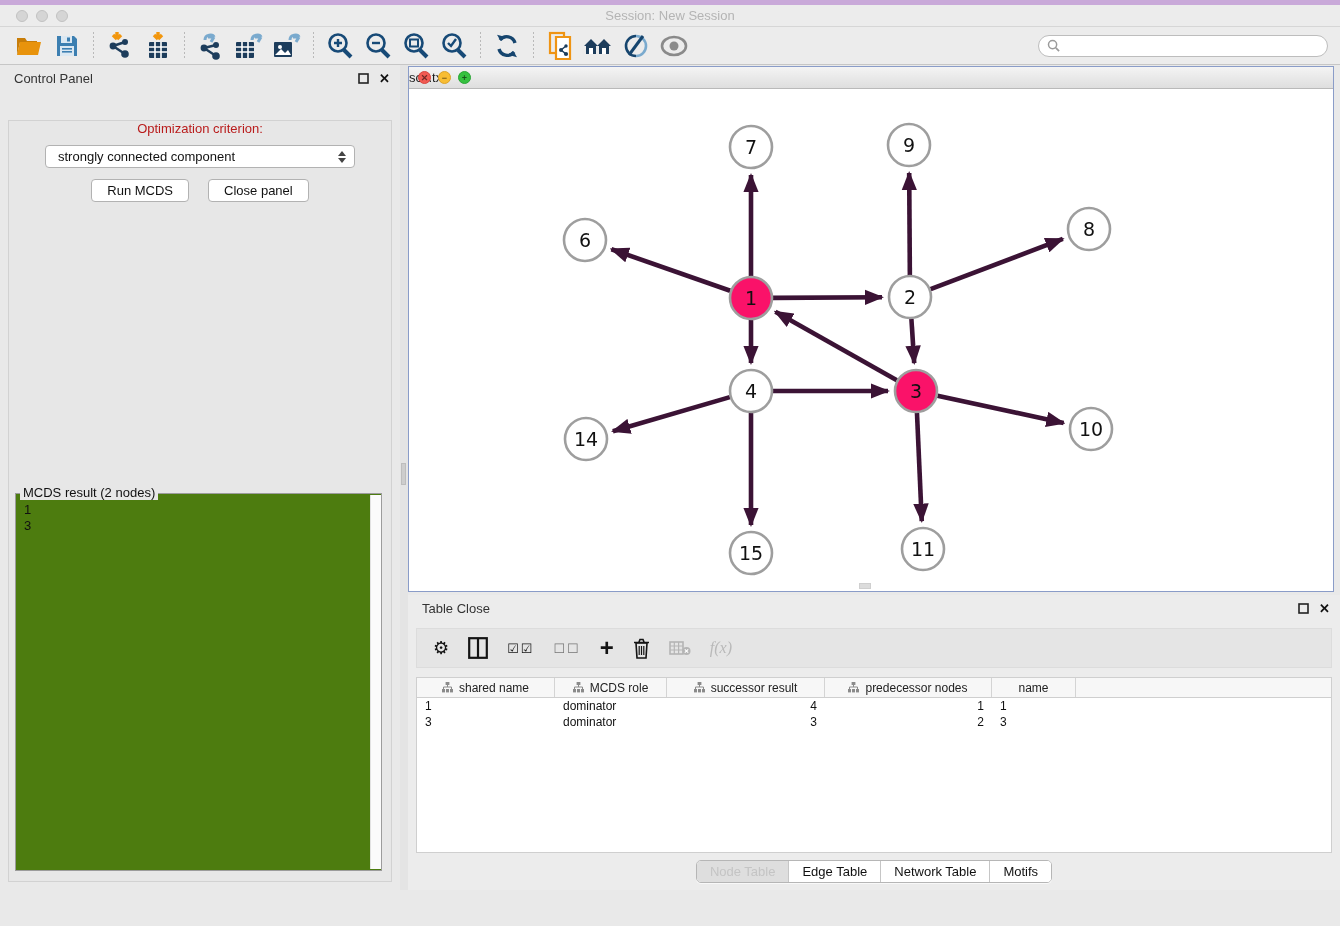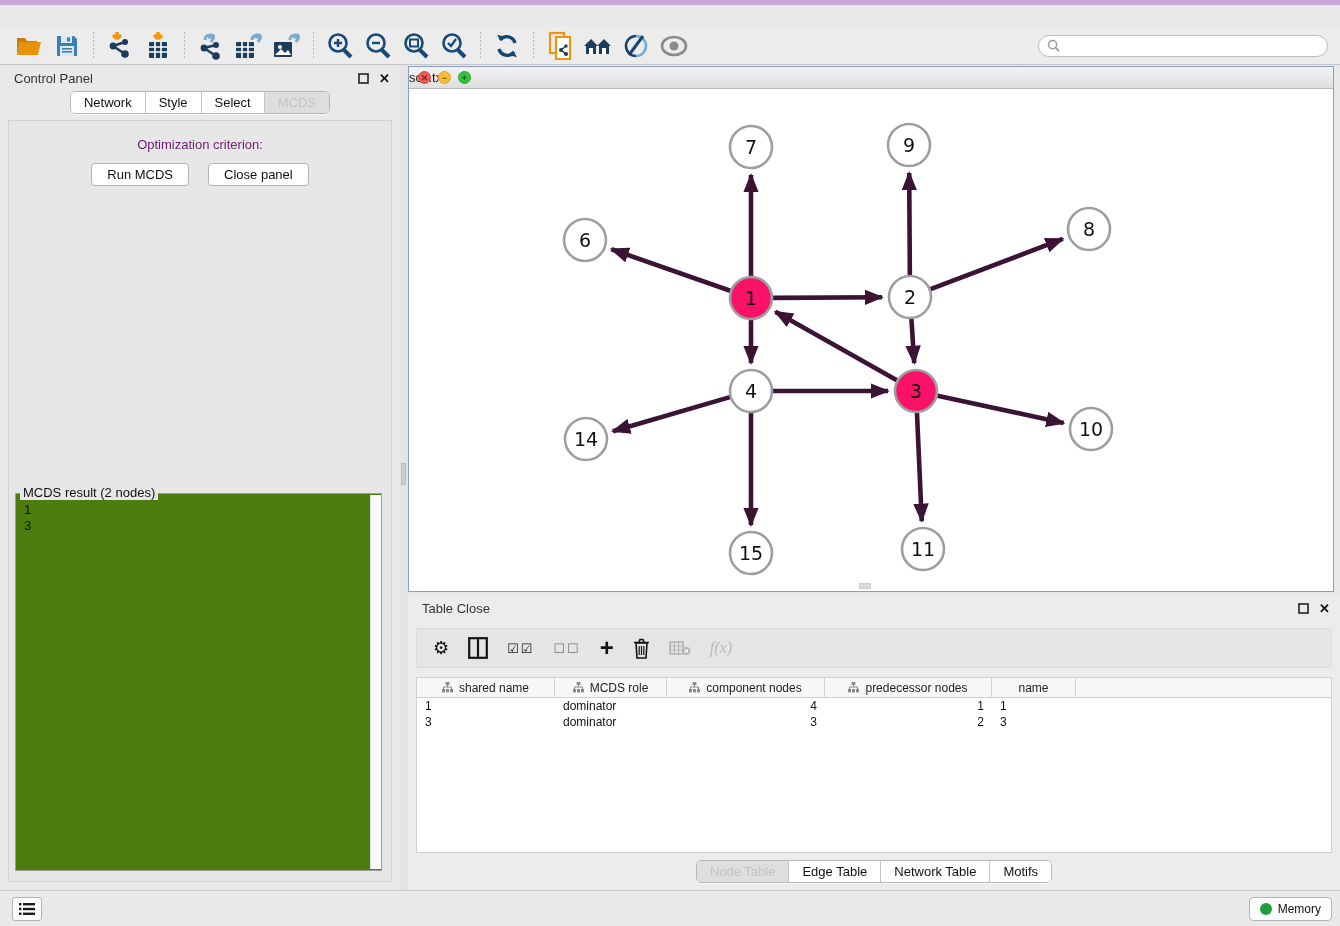--- a/index.html
+++ b/index.html
@@ -28,21 +28,21 @@
   .mini-ico { margin-left:10px; color:#222; cursor:default; display:flex; align-items:center; }
   .close-x { font-size:13px; font-weight:bold; color:#111; }
 
   .seg-tabs { display:flex; justify-content:center; }
   .seg-group { display:inline-flex; border:1px solid #b6b6b6; border-radius:5px; overflow:hidden; background:#fff; box-shadow:0 1px 0 rgba(255,255,255,.7); }
   .seg { padding:3px 13px; font-size:13px; color:#111; background:#fff; border-right:1px solid #c6c6c6; white-space:nowrap; }
   .seg:last-child { border-right:0; }
   .seg.selected { background:#dedede; color:#c4c4c4; }
 
   .mcds-panel { position:absolute; left:8px; right:8px; top:55px; bottom:8px; background:#e7e7e7; border:1px solid #d2d2d2; }
-  .opt-label { text-align:center; margin-top:16px; font-size:13px; color:#701a75; }
+  .opt-label { text-align:center; font-size:13px; color:#b91c1c; }
   .criterion { margin:9px auto 0 auto; width:310px; height:23px; background:#fff; border:1px solid #b2b2b2; border-radius:4px; display:flex; align-items:center; padding:0 8px 0 12px; font-size:13px; color:#111; }
   .criterion .flex { flex:1; }
   .updown { display:flex; flex-direction:column; gap:2px; }
   .updown i { width:0; height:0; border-left:4px solid transparent; border-right:4px solid transparent; }
   .updown .up { border-bottom:5px solid #444; }
   .updown .dn { border-top:5px solid #444; }
   .btn-row { display:flex; justify-content:center; gap:19px; margin-top:11px; }
   .pbtn { background:#fff; border:1px solid #b2b2b2; border-radius:4px; padding:3px 15px; font-size:13px; color:#111; }
 
   .result-box { position:absolute; left:6px; right:9px; top:372px; bottom:10px; border:1px solid #9c9c9c; background:#4d7c0f; }
@@ -87,20 +87,28 @@
   .list-btn { position:absolute; left:12px; top:6px; width:30px; height:24px; background:#fdfdfd; border:1px solid #b3b3b3; border-radius:3px; display:flex; align-items:center; justify-content:center; }
   .memory-btn { position:absolute; right:8px; top:6px; height:24px; background:#fdfdfd; border:1px solid #b3b3b3; border-radius:4px; display:flex; align-items:center; gap:6px; padding:0 10px; font-size:12px; color:#111; }
   .mem-dot { width:12px; height:12px; border-radius:50%; background:#1e9e3e; }
 </style>
 </head>
 <body>
 
 <div class="app">
 
   <div class="accent-strip"></div>
+  <div class="titlebar">
+    <div class="traffic">
+      <div class="dot"></div>
+      <div class="dot"></div>
+      <div class="dot"></div>
+    </div>
+    <div class="title-text">Session: New Session</div>
+  </div>
 
   <div class="toolbar">
     <div class="tbtn">
       <svg width="28" height="24" viewBox="0 0 28 24">
           <path d="M2 21 L5 8 L26 8 L23 21 Z" fill="#e8930c"></path>
           <path d="M2 21 L2 4 L10 4 L12 7 L22 7 L22 8 L5 8 Z" fill="#c87d08"></path>
         </svg>
     </div>
     <div class="tbtn">
       <svg width="24" height="24" viewBox="0 0 24 24">
@@ -243,31 +251,31 @@
     <div class="panel-header">
       <span>Control Panel</span>
       <span class="spacer"></span>
       <span class="mini-ico">
           <svg width="11" height="11">
             <rect x="1" y="1" width="9" height="9" fill="none" stroke="#222" stroke-width="1.6"></rect>
           </svg>
         </span>
       <span class="mini-ico close-x">✕</span>
     </div>
-    <div class="seg-tabs">
-        <div class="seg-group" id="cp-tabs">
-          <div class="seg">Network</div>
-          <div class="seg">Style</div>
-          <div class="seg">Select</div>
-          <div class="seg selected">MCDS</div>
-        </div>
-      </div>
 
     <div class="mcds-panel">
       <div class="opt-label">Optimization criterion:</div>
+      <div class="criterion">
+        <span>strongly connected component</span>
+        <span class="flex"></span>
+        <span class="updown">
+            <i class="up"></i>
+            <i class="dn"></i>
+          </span>
+      </div>
       <div class="btn-row">
         <div class="pbtn">Run MCDS</div>
         <div class="pbtn">Close panel</div>
       </div>
 
       <div class="result-box">
         <div class="result-legend">MCDS result (2 nodes)</div>
         <div class="result-list" id="result-list">
             <div>1</div>
             <div>3</div>
@@ -413,21 +421,21 @@
               <svg width="11" height="11" viewBox="0 0 11 11">
                 <g fill="#8a8a8a">
                   <rect x="3.6" y="0" width="3.8" height="3"></rect>
                   <rect x="0" y="7" width="3" height="3.4"></rect>
                   <rect x="4" y="7" width="3" height="3.4"></rect>
                   <rect x="8" y="7" width="3" height="3.4"></rect>
                 </g>
                 <path d="M5.5 3 V5 M1.5 7 V5 H9.5 V7" stroke="#8a8a8a" stroke-width="1" fill="none"></path>
               </svg>
             </span>
-            <span>component nodes</span>
+            <span>successor result</span>
           </div>
           <div class="th" style="width: 167px;">
             <span style="display: flex;">
               <svg width="11" height="11" viewBox="0 0 11 11">
                 <g fill="#8a8a8a">
                   <rect x="3.6" y="0" width="3.8" height="3"></rect>
                   <rect x="0" y="7" width="3" height="3.4"></rect>
                   <rect x="4" y="7" width="3" height="3.4"></rect>
                   <rect x="8" y="7" width="3" height="3.4"></rect>
                 </g>
@@ -461,32 +469,14 @@
     <div class="tp-tabs">
         <div class="seg-group" id="tp-tabs">
           <div class="seg selected">Node Table</div>
           <div class="seg">Edge Table</div>
           <div class="seg">Network Table</div>
           <div class="seg">Motifs</div>
         </div>
       </div>
   </div>
 
-  <div class="footer">
-    <div class="list-btn">
-      <svg width="16" height="14" viewBox="0 0 16 14">
-          <g fill="#1a1a1a">
-            <rect x="0" y="1" width="2.4" height="2.4"></rect>
-            <rect x="4" y="1" width="12" height="2.4"></rect>
-            <rect x="0" y="5.8" width="2.4" height="2.4"></rect>
-            <rect x="4" y="5.8" width="12" height="2.4"></rect>
-            <rect x="0" y="10.6" width="2.4" height="2.4"></rect>
-            <rect x="4" y="10.6" width="12" height="2.4"></rect>
-          </g>
-        </svg>
-    </div>
-    <div class="memory-btn">
-      <span class="mem-dot"></span>
-      <span>Memory</span>
-    </div>
-  </div>
 
 </div>
 
 </body></html>

